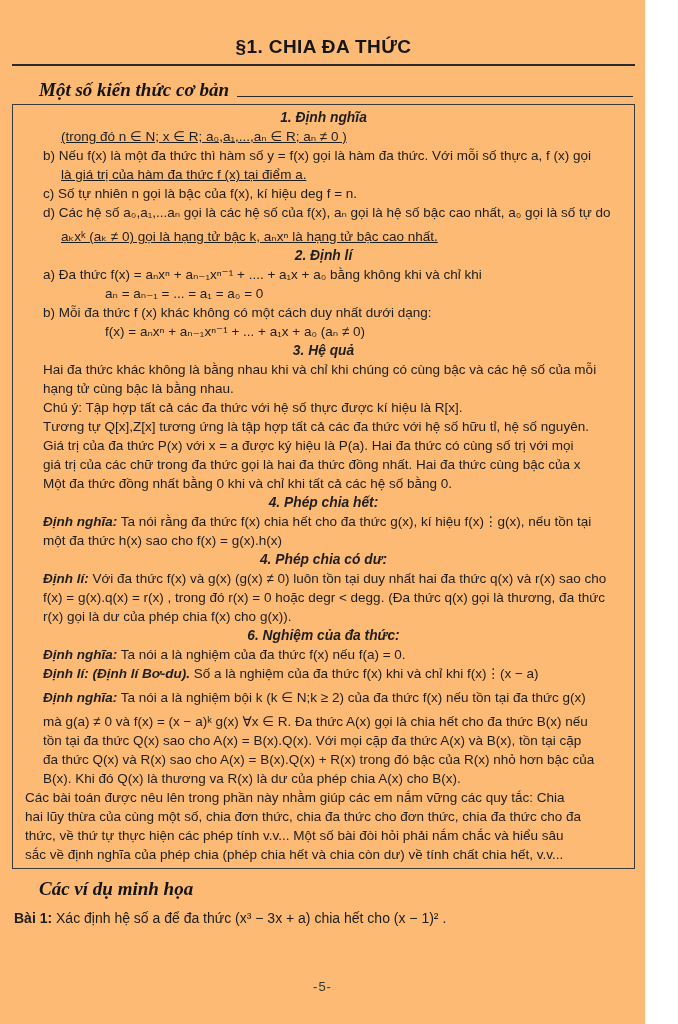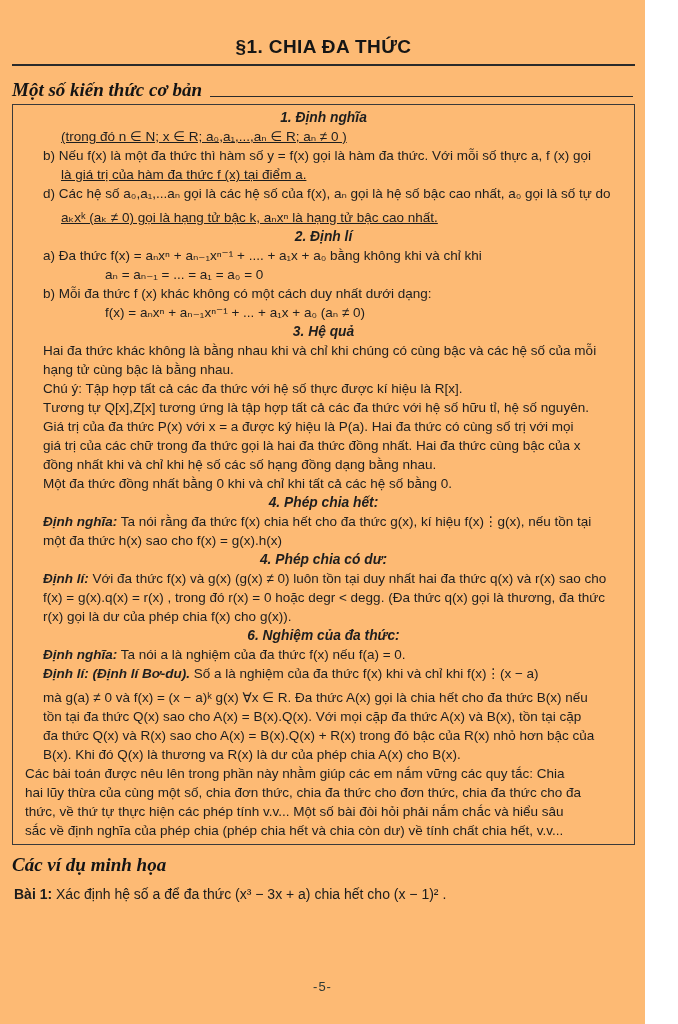--- a/index.html
+++ b/index.html
@@ -7,21 +7,21 @@
     width:645px;height:1024px;box-sizing:border-box;
     padding:36px 10px 0 12px;position:relative;overflow:hidden;
     background:#fdba74;color:#1c1c1c;
     font-family:"Liberation Sans","DejaVu Sans",sans-serif;
   }
   .title{
     text-align:center;font-weight:bold;font-size:19px;letter-spacing:.4px;
     color:#161616;
   }
   .title-rule{border:none;border-top:2.5px solid #2b2b2b;margin:6px 0 0 0;}
-  .heading-row{display:flex;align-items:flex-end;margin-top:13px;}
+  .heading-row{display:flex;align-items:flex-end;margin-top:13px;margin-left:27px;}
   .heading{
     font-family:"Liberation Serif","DejaVu Serif",serif;
     font-style:italic;font-weight:bold;font-size:19px;color:#141414;
     white-space:nowrap;
   }
   .fill{flex:1;border-bottom:1.5px solid #2b2b2b;margin:0 2px 4px 8px;}
   .box{
     border:1.5px solid #3a3a3a;margin-top:3px;
     padding:3px 6px 4px 4px;
     font-size:13.5px;line-height:19px;color:#1e1e1e;
@@ -52,46 +52,47 @@
   <div class="heading-row">
     <span class="heading">Một số kiến thức cơ bản</span>
     <span class="fill"></span>
   </div>
 
   <div class="box" id="box">
       <div class="sec-h ln">1. Định nghĩa</div>
       <div class="ln i2"><span>(trong đó  n ∈ N; x ∈ R; a₀,a₁,...,aₙ ∈ R; aₙ ≠ 0 )</span></div>
       <div class="ln i1"><span>b) Nếu f(x) là một đa thức thì hàm số y = f(x) gọi là hàm đa thức. Với mỗi số thực a, f (x) gọi</span></div>
       <div class="ln i2"><span>là giá trị của hàm đa thức f (x) tại điểm a.</span></div>
+      <div class="ln i1"><span>c) Số tự nhiên n gọi là bậc của f(x), kí hiệu deg f = n.</span></div>
       <div class="ln i1"><span>d) Các hệ số a₀,a₁,...aₙ gọi là các hệ số của f(x), aₙ gọi là hệ số bậc cao nhất, a₀ gọi là số tự do</span></div>
       <div class="ln i2 gap"><span>aₖxᵏ (aₖ ≠ 0) gọi là hạng tử bậc k,  aₙxⁿ là hạng tử bậc cao nhất.</span></div>
       <div class="sec-h ln">2. Định lí</div>
       <div class="ln i1"><span>a)  Đa thức  f(x) = aₙxⁿ + aₙ₋₁xⁿ⁻¹ + .... + a₁x + a₀ bằng không khi và chỉ khi</span></div>
       <div class="ln i3"><span>aₙ = aₙ₋₁ = ... = a₁ = a₀ = 0</span></div>
       <div class="ln i1"><span>b) Mỗi đa thức f (x) khác không có một cách duy nhất dưới dạng:</span></div>
       <div class="ln i3"><span>f(x) = aₙxⁿ + aₙ₋₁xⁿ⁻¹ + ... + a₁x + a₀ (aₙ ≠ 0)</span></div>
       <div class="sec-h ln">3. Hệ quả</div>
       <div class="ln i1"><span>Hai đa thức khác không là bằng nhau khi và chỉ khi chúng có cùng bậc và các hệ số của mỗi</span></div>
       <div class="ln i1"><span>hạng tử cùng bậc là bằng nhau.</span></div>
       <div class="ln i1"><span>Chú ý: Tập hợp tất cả các đa thức với hệ số thực được kí hiệu là R[x].</span></div>
       <div class="ln i1"><span>Tương tự Q[x],Z[x] tương ứng là tập hợp tất cả các đa thức với hệ số hữu tỉ, hệ số nguyên.</span></div>
       <div class="ln i1"><span>Giá trị của đa thức P(x) với  x = a được ký hiệu là P(a). Hai đa thức có cùng số trị với mọi</span></div>
       <div class="ln i1"><span>giá trị của các chữ trong đa thức gọi là hai đa thức đồng nhất. Hai đa thức cùng bậc của x</span></div>
-      <div class="ln i1"><span>đồng nhất khi và chỉ khi hệ số các số hạng đồng dạng bằng nhau.</span></div>
       <div class="ln i1"><span>Một đa thức đồng nhất bằng 0 khi và chỉ khi tất cả các hệ số bằng 0.</span></div>
       <div class="sec-h ln">4. Phép chia hết:</div>
       <div class="ln i1"><span class="lbl">Định nghĩa:</span><span> Ta nói rằng đa thức f(x) chia hết cho đa thức g(x), kí hiệu  f(x)⋮g(x), nếu tồn tại</span></div>
       <div class="ln i1"><span>một đa thức h(x) sao cho  f(x) = g(x).h(x)</span></div>
       <div class="sec-h ln">4. Phép chia có dư:</div>
       <div class="ln i1"><span class="lbl">Định lí:</span><span> Với đa thức f(x) và g(x)  (g(x) ≠ 0)  luôn tồn tại duy nhất hai đa thức q(x) và r(x) sao cho</span></div>
       <div class="ln i1"><span>f(x) = g(x).q(x) = r(x) , trong đó r(x) = 0 hoặc degr &lt; degg. (Đa thức q(x) gọi là thương, đa thức</span></div>
       <div class="ln i1"><span>r(x) gọi là dư của phép chia f(x) cho g(x)).</span></div>
       <div class="sec-h ln">6. Nghiệm của đa thức:</div>
       <div class="ln i1"><span class="lbl">Định nghĩa:</span><span> Ta nói a là nghiệm của đa thức f(x) nếu f(a) = 0.</span></div>
       <div class="ln i1"><span class="lbl">Định lí: (Định lí Bơ-du).</span><span> Số a là nghiệm của đa thức f(x) khi và chỉ khi  f(x)⋮(x − a)</span></div>
+      <div class="ln i1 gap"><span class="lbl">Định nghĩa:</span><span> Ta nói a là nghiệm bội k  (k ∈ N;k ≥ 2)  của đa thức f(x) nếu tồn tại đa thức g(x)</span></div>
       <div class="ln i1 gap"><span>mà  g(a) ≠ 0 và  f(x) = (x − a)ᵏ g(x)  ∀x ∈ R. Đa thức A(x) gọi là chia hết cho đa thức B(x) nếu</span></div>
       <div class="ln i1"><span>tồn tại đa thức Q(x) sao cho  A(x) = B(x).Q(x).  Với mọi cặp đa thức A(x) và B(x), tồn tại cặp</span></div>
       <div class="ln i1"><span>đa thức Q(x) và R(x) sao cho  A(x) = B(x).Q(x) + R(x)  trong đó bậc của R(x) nhỏ hơn bậc của</span></div>
       <div class="ln i1"><span>B(x). Khi đó Q(x) là thương va R(x) là dư của phép chia A(x) cho B(x).</span></div>
       <div class="ln i0"><span>Các bài toán được nêu lên trong phần này nhằm giúp các em nắm vững các quy tắc: Chia</span></div>
       <div class="ln i0"><span>hai lũy thừa của cùng một số, chia đơn thức, chia đa thức cho đơn thức, chia đa thức cho đa</span></div>
       <div class="ln i0"><span>thức, về thứ tự thực hiện các phép tính v.v... Một số bài đòi hỏi phải nắm chắc và hiểu sâu</span></div>
       <div class="ln i0"><span>sắc về định nghĩa của phép chia (phép chia hết và chia còn dư) về tính chất chia hết, v.v...</span></div>
     </div>
 

